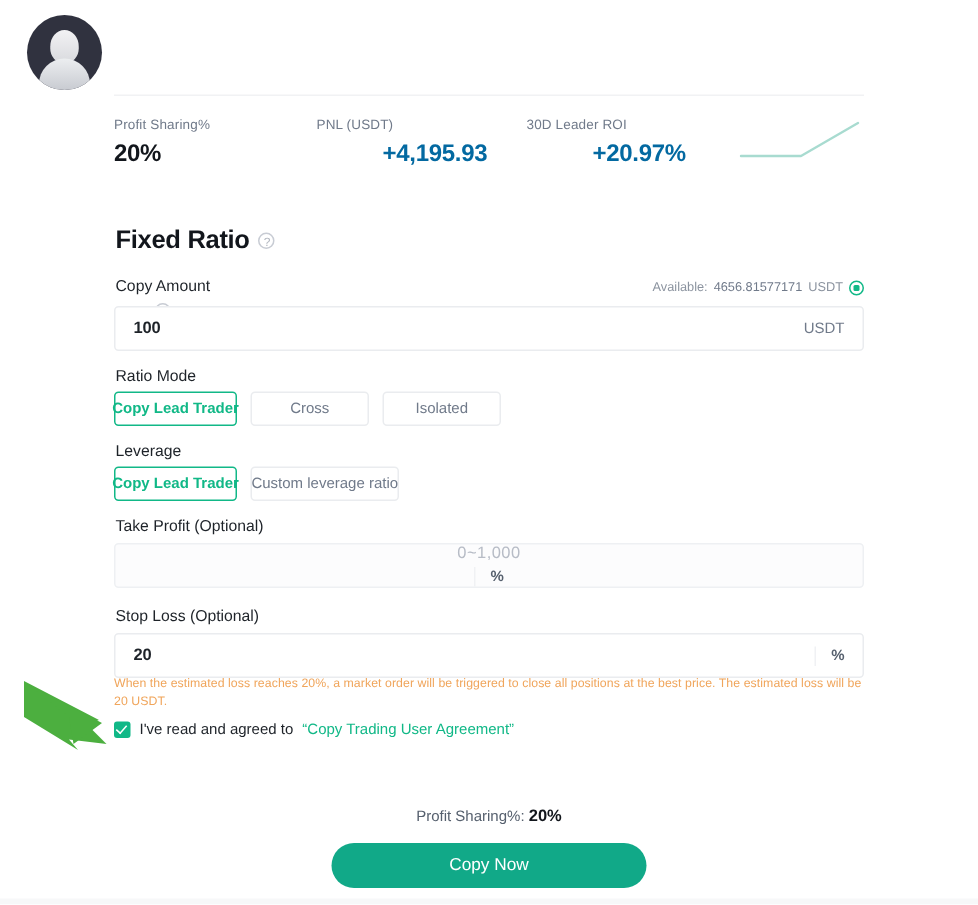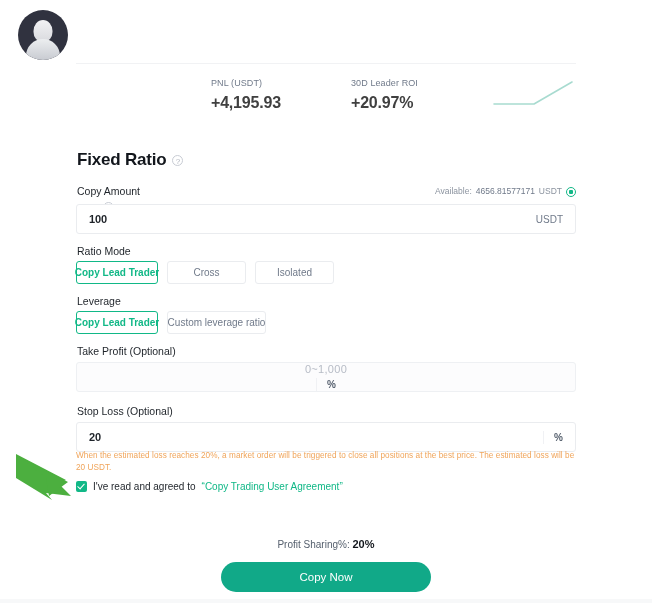--- a/index.html
+++ b/index.html
@@ -93,21 +93,21 @@
   }
   .stat-value {
     font-size: 16px;
     font-weight: bold;
     line-height: 20px;
     margin-top: 4px;
     white-space: nowrap;
     letter-spacing: -0.2px;
   }
   .stat-value.dark { color: #12161c; }
-  .stat-value.teal { color: #404040; }
+  .stat-value.teal { color: #0369a1; margin-left: 44px; }
 
   .sparkline {
     position: absolute;
     left: 490px;
     top: 78px;
     width: 86px;
     height: 36px;
   }
 
   
@@ -363,20 +363,24 @@
   <div class="avatar-wrap">
     <div class="avatar">
       <div class="head"></div>
       <div class="body"></div>
     </div>
   </div>
 
   <div class="divider-top"></div>
 
   <div class="stats">
+    <div class="stat stat-1">
+      <div class="stat-label">Profit Sharing%</div>
+      <div class="stat-value dark">20%</div>
+    </div>
     <div class="stat stat-2">
       <div class="stat-label">PNL (USDT)</div>
       <div class="stat-value teal">+4,195.93</div>
     </div>
     <div class="stat stat-3">
       <div class="stat-label">30D Leader ROI</div>
       <div class="stat-value teal">+20.97%</div>
     </div>
   </div>
 

